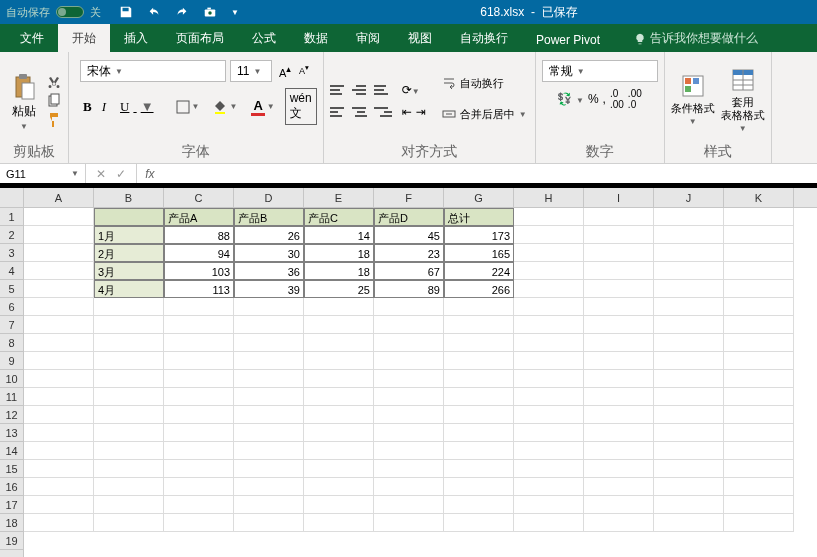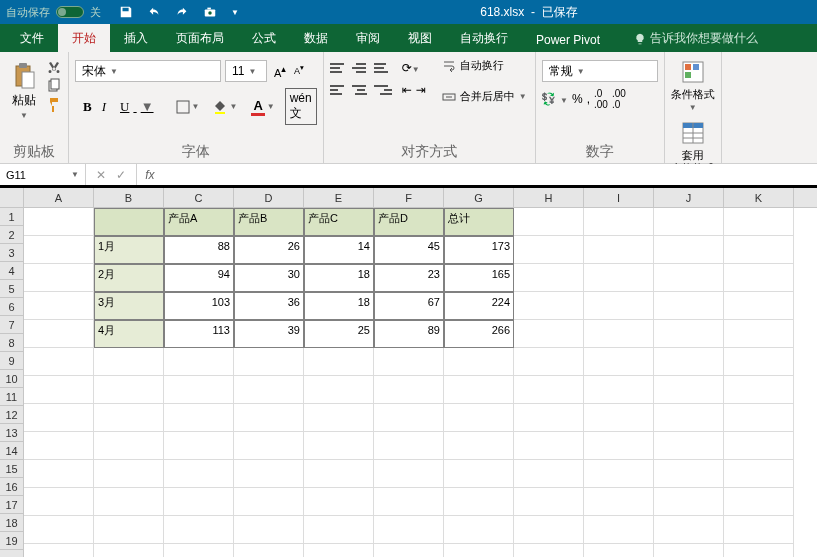--- a/index.html
+++ b/index.html
@@ -8,27 +8,27 @@
 .titlebar { background: #0369a1; height: 24px; display: flex; align-items: center; color: #fff; padding: 0 6px; gap: 8px; }
 .autosave { display: flex; align-items: center; gap: 6px; font-size: 11px; color: #b8d6c6; }
 .toggle { width: 28px; height: 12px; border: 1px solid #7aa88f; border-radius: 6px; position: relative; background: #0e6535; }
 .toggle::after { content: ''; width: 8px; height: 8px; background: #7aa88f; border-radius: 50%; position: absolute; left: 1px; top: 1px; }
 .qat { display: flex; gap: 14px; align-items: center; margin-left: 10px; }
 .qat svg { width: 14px; height: 14px; fill: #fff; }
 .title-center { flex: 1; text-align: center; font-size: 12px; color: #fff; }
 
 .tabs { background: #0e6535; height: 28px; display: flex; align-items: flex-end; padding-left: 6px; gap: 0; }
 .tab { padding: 6px 14px 5px; color: #fff; font-size: 12px; cursor: pointer; margin-top: 35px; }
-.tab.active { background: #f3f2f1; color: #b91c1c; }
+.tab.active { background: #f3f2f1; color: #404040; }
 .tell-me { margin-left: 20px; color: #cde5d7; display: flex; align-items: center; gap: 4px; padding-bottom: 5px; }
 .lightbulb { width: 12px; height: 12px; }
 
 .ribbon { background: #f3f2f1; height: 112px; border-bottom: 1px solid #d0d0d0; display: flex; }
 .rgroup { border-right: 1px solid #d0d0d0; padding: 4px 6px 2px; display: flex; flex-direction: column; }
-.rgroup-body { flex: 1; display: flex; align-items: flex-start; gap: 6px; }
+.rgroup-body { flex: 1; display: flex; align-items: center; gap: 6px; }
 .rgroup-label { text-align: center; font-size: 14px; color: #666; padding: 2px 0 0; }
 
 .clip-body { display: flex; gap: 4px; }
 .paste-btn { display: flex; flex-direction: column; align-items: center; width: 36px; padding-top: 6px; gap: 2px; }
 .paste-icon { width: 24px; height: 28px; }
 .small-col { display: flex; flex-direction: column; gap: 2px; padding-top: 4px; }
 .small-col svg { width: 16px; height: 16px; }
 
 .font-body { display: flex; flex-direction: column; gap: 6px; padding-top: 4px; }
 .font-row { display: flex; gap: 4px; align-items: center; }
@@ -49,39 +49,39 @@
 .align-row { display: flex; gap: 4px; align-items: center; }
 .align-icon { width: 18px; height: 16px; display: flex; flex-direction: column; justify-content: center; gap: 2px; }
 .align-icon div { height: 2px; background: #555; }
 .wrap-merge { display: flex; flex-direction: column; gap: 12px; margin-left: 8px; }
 .wrap-item { display: flex; align-items: center; gap: 4px; font-size: 11px; padding: 2px; }
 
 .num-body { display: flex; flex-direction: column; gap: 6px; padding-top: 4px; }
 .num-row { display: flex; gap: 4px; align-items: center; }
 .combo.numfmt { width: 116px; }
 
-.style-body { display: flex; gap: 6px; padding-top: 2px; flex-direction: column; }
+.style-body { display: flex; gap: 6px; padding-top: 2px; }
 .style-btn { display: flex; flex-direction: column; align-items: center; width: 44px; gap: 2px; font-size: 11px; text-align: center; line-height: 1.2; }
 .style-icon { width: 28px; height: 28px; }
 
-.formula-bar { height: 24px; border-bottom: 3px solid #000000; display: flex; align-items: center; background: #fff; }
+.formula-bar { height: 24px; border-bottom: 5px solid #000000; display: flex; align-items: center; background: #fff; }
 .name-box { width: 86px; border-right: 1px solid #d0d0d0; padding: 0 6px; display: flex; align-items: center; justify-content: space-between; height: 100%; font-size: 11px; }
 .fx-btns { display: flex; gap: 10px; padding: 0 10px; border-right: 1px solid #d0d0d0; height: 100%; align-items: center; color: #999; }
 .fx-lbl { font-style: italic; font-size: 12px; padding: 0 8px; color: #666; }
 .fx-input { flex: 1; height: 100%; border: none; outline: none; }
 
 .grid-area { display: flex; height: 369px; }
 .row-headers { width: 24px; background: #e6e6e6; border-right: 1px solid #c6c6c6; }
 .corner { height: 20px; background: #e6e6e6; border-bottom: 1px solid #c6c6c6; }
 .rowh { height: 18px; border-bottom: 1px solid #c6c6c6; text-align: center; font-size: 11px; line-height: 18px; color: #333; background: #e6e6e6; }
 .cols-grid { flex: 1; overflow: hidden; }
 .col-headers { display: flex; height: 20px; background: #e6e6e6; border-bottom: 1px solid #c6c6c6; }
 .colh { width: 70px; border-right: 1px solid #c6c6c6; text-align: center; font-size: 11px; line-height: 20px; color: #333; }
 .rows { }
-.row { display: flex; height: 28px; }
+.row { display: flex; height: 18px; }
 .cell { width: 70px; border-right: 1px solid #dcdcdc; border-bottom: 1px solid #dcdcdc; font-size: 11px; padding: 0 3px; line-height: 18px; overflow: hidden; white-space: nowrap; }
 .cell.hdr { background: #d9e4c4; border: 1px solid #808080; font-weight: normal; }
 .cell.lbl { background: #e6ecd6; border: 1px solid #808080; }
 .cell.val { text-align: right; border: 1px solid #808080; background: #fff; }
 .drop { font-size: 8px; color: #666; }
 </style>
 </head>
 <body>
 
 <div class="titlebar">

